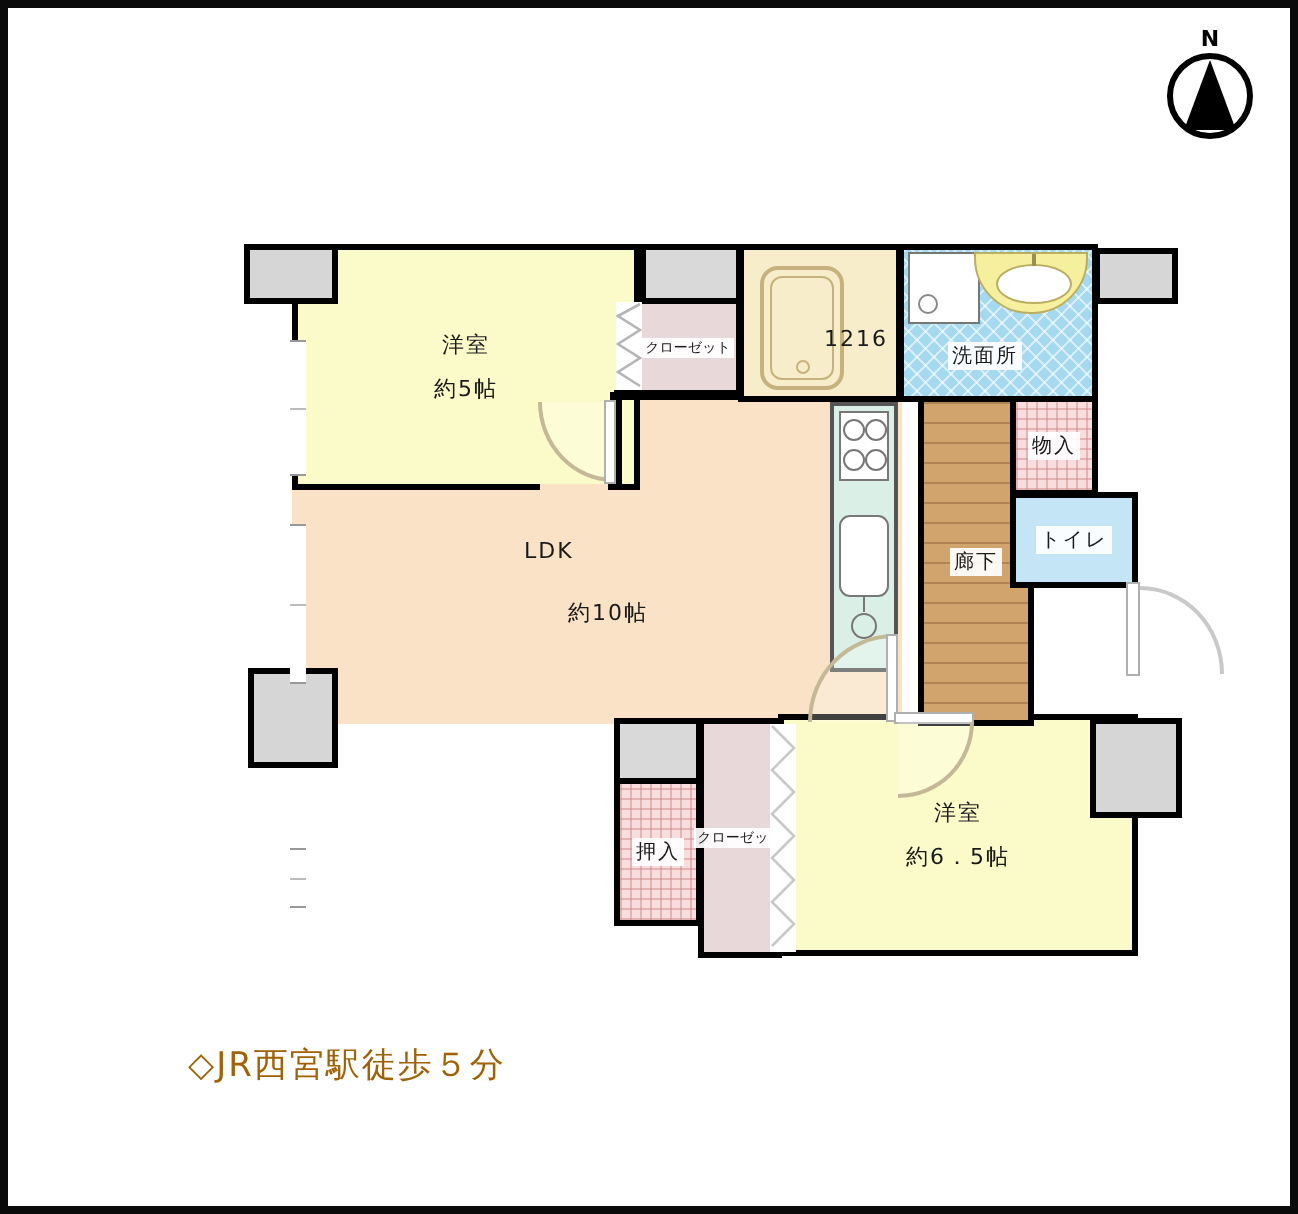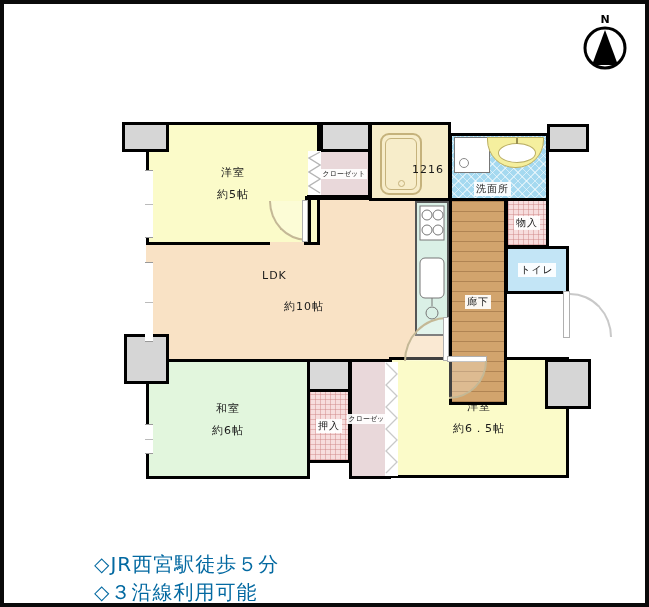--- a/index.html
+++ b/index.html
@@ -20,21 +20,21 @@
   .green{background:#e2f6dd;}
   .pinkflat{background:#e9d8da;}
   .cream{background:#f7edca;}
   .bluelite{background:#c3e5f6;}
   .kitchenfill{background:#daf0e6;}
   .pinkcross{background-color:#f7dddd;
     background-image:repeating-linear-gradient(0deg,rgba(205,130,130,.45) 0 1px,transparent 1px 5px),
                      repeating-linear-gradient(90deg,rgba(205,130,130,.45) 0 1px,transparent 1px 5px);}
   .bluecross{background-color:#a5d9f0;
     background-image:repeating-linear-gradient(45deg,rgba(255,255,255,.55) 0 1px,transparent 1px 6px),
-                     repeating-linear-gradient(135deg,rgba(255,255,255,.55) 0 1px,transparent 1px 6px);margin-top:11px;}
+                     repeating-linear-gradient(135deg,rgba(255,255,255,.55) 0 1px,transparent 1px 6px);}
   .wood{background-color:#d2a46d;
     background-image:repeating-linear-gradient(180deg,rgba(120,80,40,.38) 0 1px,transparent 1px 10px);}
   .pillar{background:#d6d6d6;}
   .wall{position:absolute;background:#000;}
   .window{position:absolute;background:#fff;border-top:1px solid #999;border-bottom:1px solid #999;box-sizing:border-box;}
   .window i{position:absolute;left:0;top:50%;width:100%;height:1px;background:#bbb;}
   .arc{position:absolute;box-sizing:border-box;border:0 solid #c4b896;background:rgba(255,255,255,.25);}
   .arc-bl{border-left-width:2px;border-bottom-width:2px;border-radius:0 0 0 100%;}
   .arc-br{border-right-width:2px;border-bottom-width:2px;border-radius:0 0 100% 0;}
   .arc-tl{border-left-width:2px;border-top-width:2px;border-radius:100% 0 0 0;}
@@ -45,21 +45,21 @@
   .tub i{position:absolute;left:3px;top:3px;right:3px;bottom:3px;border:1px solid #c5b27c;border-radius:6px;}
   .tub em{position:absolute;left:50%;bottom:6px;width:5px;height:5px;margin-left:-3px;border:1px solid #c5b27c;border-radius:50%;}
   .wm{position:absolute;left:2px;top:1px;width:36px;height:36px;background:#fff;border:1px solid #777;box-sizing:border-box;}
   .wm i{position:absolute;left:4px;bottom:4px;width:8px;height:8px;border:1px solid #888;border-radius:50%;}
   .counter{position:absolute;right:2px;top:1px;width:57px;height:31px;background:#f5ef9e;border:1px solid #bbae60;border-radius:0 0 28px 28px;box-sizing:border-box;}
   .counter i{position:absolute;left:10px;top:5px;width:36px;height:18px;background:#fff;border:1px solid #b9ad62;border-radius:50%;}
   .counter em{position:absolute;left:50%;top:0;width:2px;height:6px;background:#998f50;}
   .watermark{position:absolute;left:196px;top:286px;width:300px;z-index:60;
     font-size:29px;letter-spacing:1px;color:rgba(118,115,104,.52);white-space:nowrap;
     text-shadow:1px 1px 0 rgba(255,255,255,.35);}
-  .notes{position:absolute;left:90px;top:546px;font-size:20px;line-height:28px;color:#0369a1;letter-spacing:1px;}
+  .notes{position:absolute;left:90px;top:515px;font-size:17px;line-height:28px;color:#a16207;letter-spacing:1px;}
   .compass{position:absolute;left:575px;top:8px;}
   .lbl-abs{position:absolute;font-size:11px;letter-spacing:1px;white-space:nowrap;z-index:20;}
 </style>
 </head>
 <body>
 
 <div class="stage">
 
   <svg class="compass" width="52" height="62" viewBox="0 0 52 62">
     <text x="26" y="11" text-anchor="middle" font-size="11" font-weight="bold" fill="#000">N</text>
@@ -71,24 +71,20 @@
   <div class="peach" style="position:absolute;left:142px;top:192px;width:305px;height:166px;
        clip-path:polygon(0px 46px,161px 46px,161px 0px,305px 0px,305px 166px,0px 166px);"></div>
   <div class="lbl-abs" style="left:258px;top:265px;width:80px;text-align:left;">LDK</div>
   <div class="lbl-abs" style="left:250px;top:295px;width:100px;text-align:center;">約10帖</div>
 
   <div class="room yellow" style="left:142px;top:118px;width:174px;height:123px;">
     <span class="lbl">洋室</span>
     <span class="lbl">約5帖</span>
   </div>
 
-  <div class="room green" style="left:142px;top:355px;width:164px;height:120px;">
-    <span class="lbl">和室</span>
-    <span class="lbl">約6帖</span>
-  </div>
 
   <div class="room yellow" style="left:385px;top:353px;width:180px;height:121px;">
     <span class="lbl">洋室</span>
     <span class="lbl">約6．5帖</span>
   </div>
 
   <div class="room cream" style="left:365px;top:118px;width:82px;height:79px;">
     <div class="tub">
         <i></i>
         <em></em>
@@ -100,21 +96,21 @@
     <div class="wm">
         <i></i>
       </div>
     <div class="counter">
         <i></i>
         <em></em>
       </div>
     <span class="lbl-sm tag" style="position:absolute;left:22px;top:46px;">洗面所</span>
   </div>
 
-  <div class="room wood" style="left:445px;top:194px;width:58px;height:207px;justify-content:center;">
+  <div class="room wood" style="left:455px;top:194px;width:58px;height:165px;justify-content:center;">
     <span class="lbl-sm tag">廊下</span>
   </div>
 
   <div class="kitchenfill" style="position:absolute;left:411px;top:197px;width:34px;height:135px;border:2px solid #555;box-sizing:border-box;">
     <svg width="30" height="131" viewBox="0 0 30 131">
       <rect x="3" y="3" width="24" height="34" fill="#fff" stroke="#777"></rect>
       <circle cx="10" cy="12" r="5" fill="none" stroke="#777"></circle>
       <circle cx="21" cy="12" r="5" fill="none" stroke="#777"></circle>
       <circle cx="10" cy="27" r="5" fill="none" stroke="#777"></circle>
       <circle cx="21" cy="27" r="5" fill="none" stroke="#777"></circle>
@@ -183,16 +179,15 @@
 
   <div class="leaf" style="left:443px;top:352px;width:40px;height:6px;"></div>
   <div class="arc arc-br" style="left:445px;top:357px;width:38px;height:38px;"></div>
 
   <div class="leaf" style="left:559px;top:287px;width:7px;height:47px;"></div>
   <div class="arc arc-tr" style="left:566px;top:289px;width:42px;height:44px;background:transparent;border-color:#c9c9c9;"></div>
 
 
   <div class="notes">
     <div>◇JR西宮駅徒歩５分</div>
-    <div>◇３沿線利用可能</div>
   </div>
 
 </div>
 
 </body></html>

